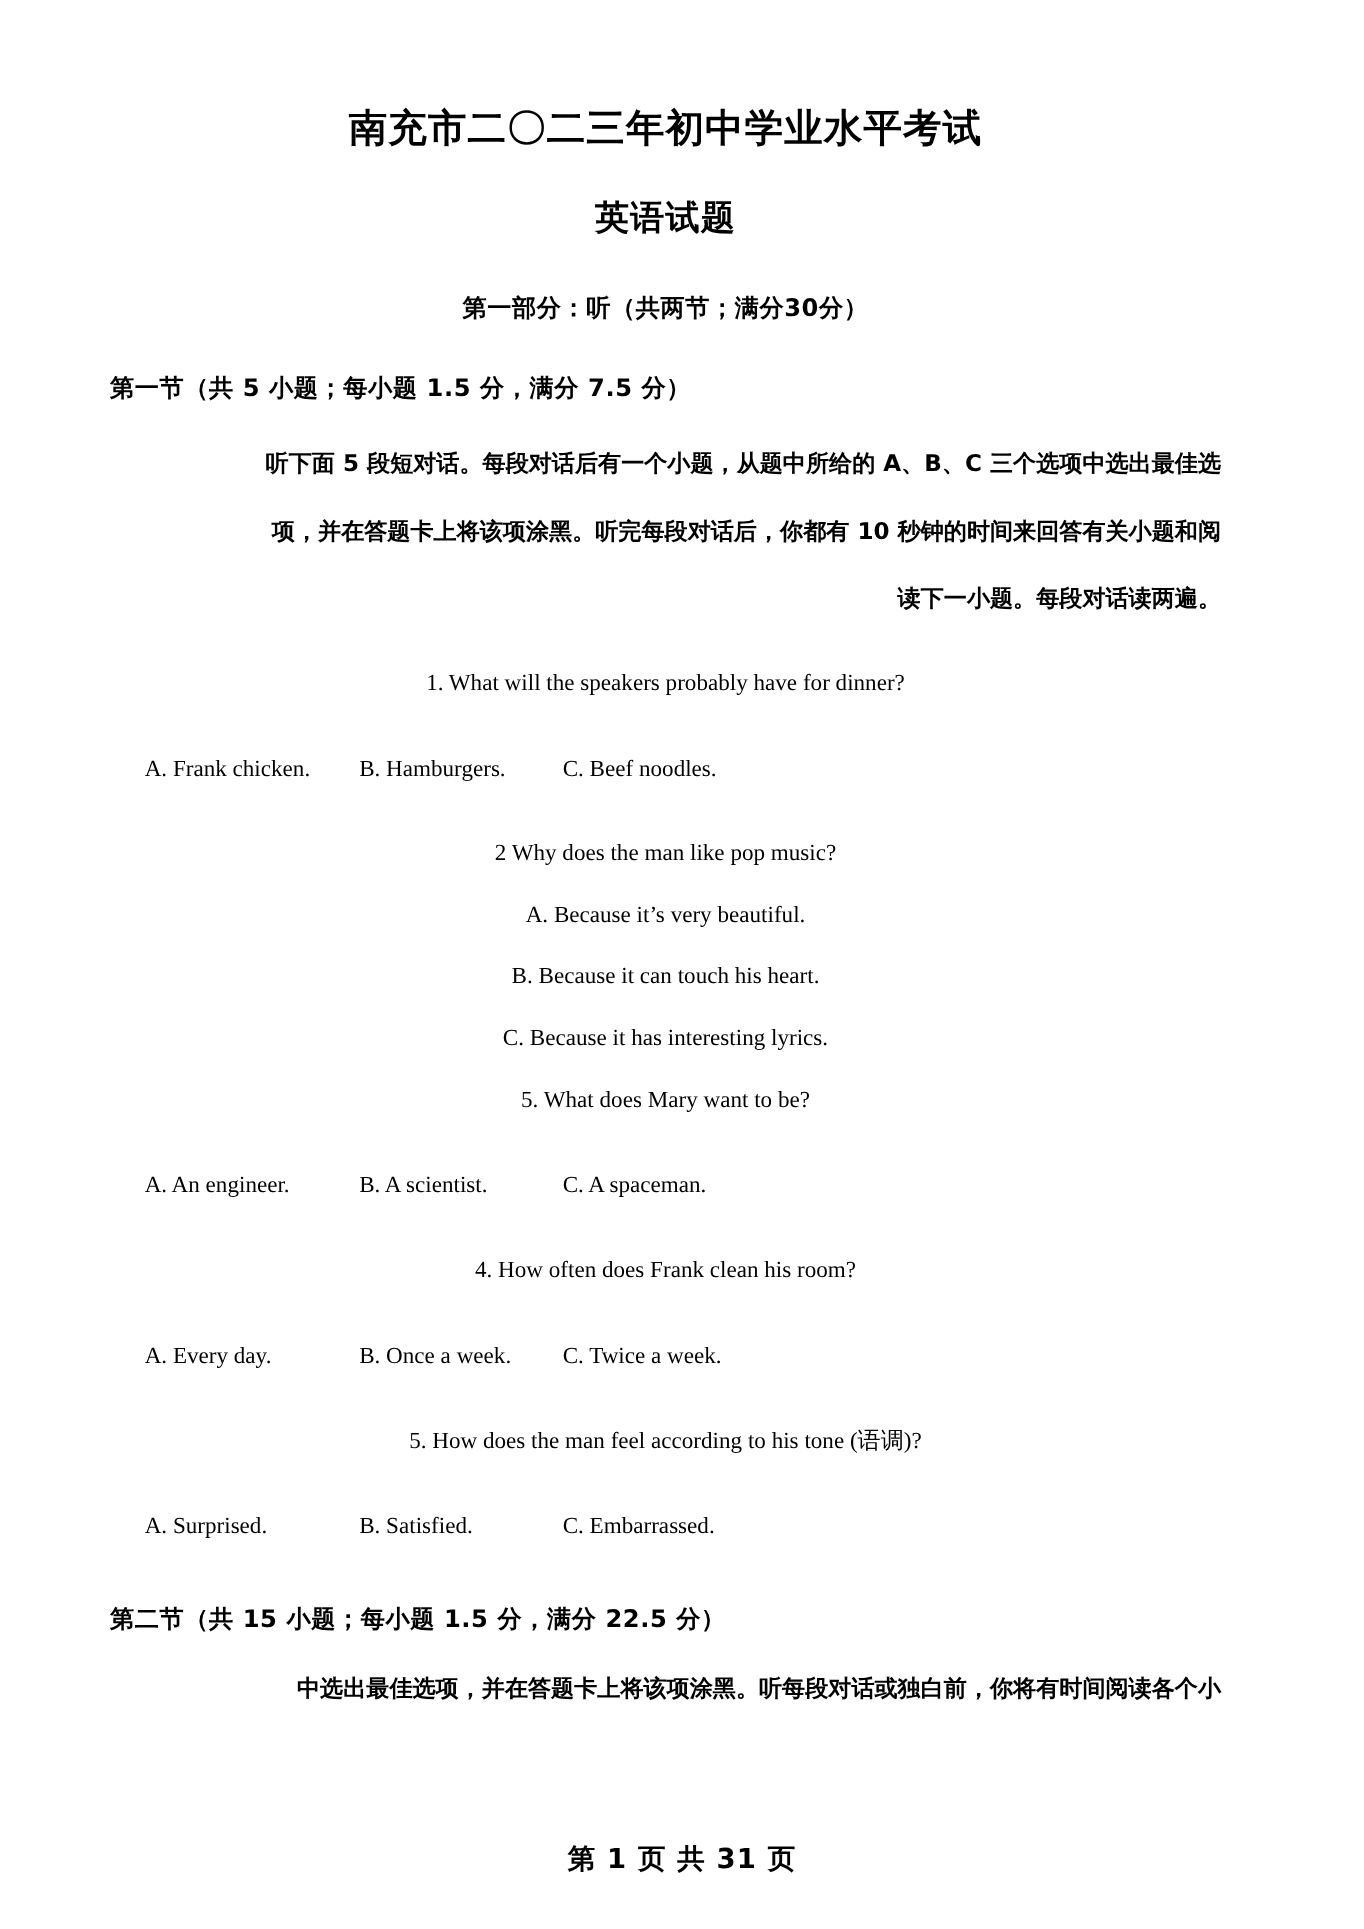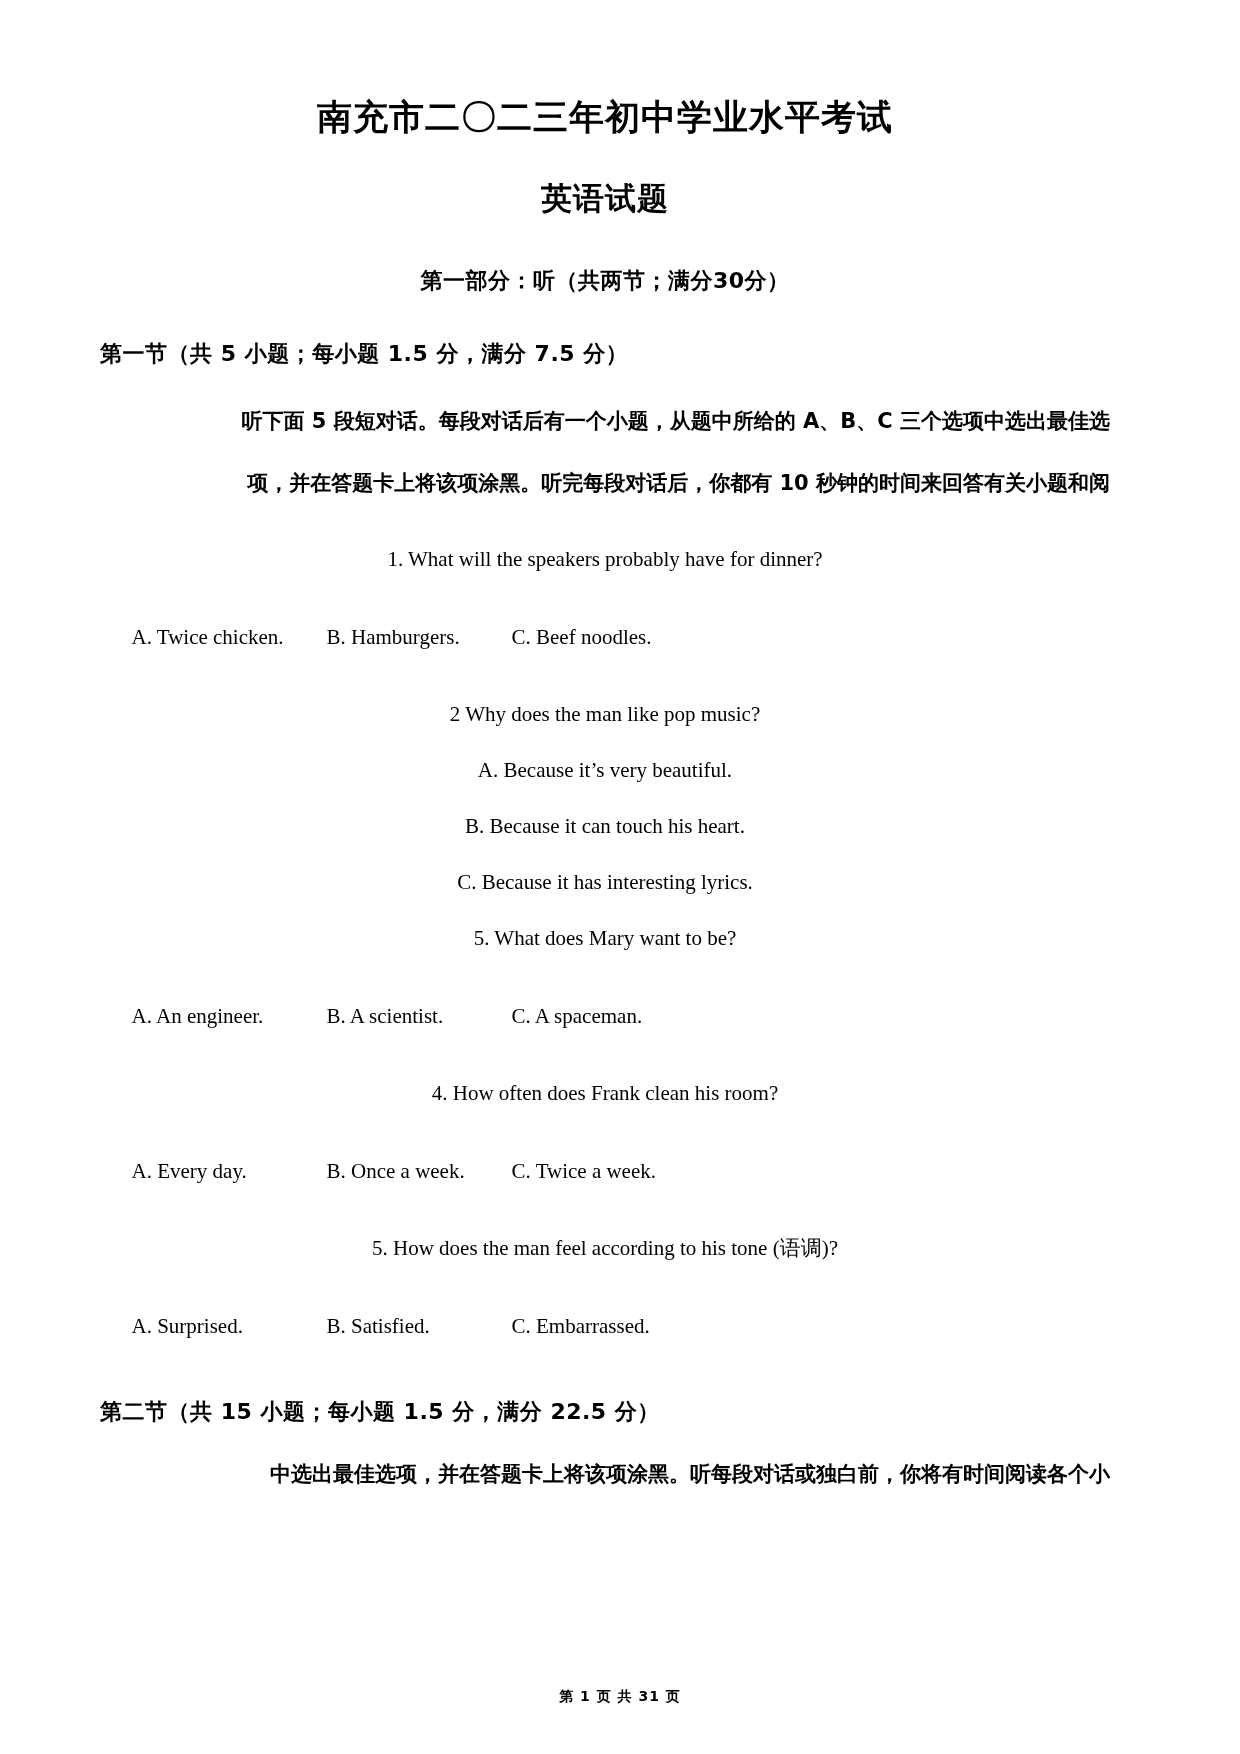--- a/index.html
+++ b/index.html
@@ -117,44 +117,45 @@
 
   
   .footer {
     position: absolute;
     left: 0;
     right: 0;
     bottom: 48px;
     text-align: center;
     font-family: "DejaVu Sans", "Liberation Sans", sans-serif;
     font-weight: bold;
-    font-size: 14px;
+    font-size: 25px;
     letter-spacing: 1px;
     color: #000;
   }
 </style>
 </head>
 <body>
 
 <div class="page">
   <div class="content">
 
     <h1 class="doc-title">南充市二〇二三年初中学业水平考试</h1>
     <h2 class="doc-subtitle">英语试题</h2>
 
     <p class="part-line">第一部分：听（共两节；满分30分）</p>
 
     <p class="section-heading">第一节（共 5 小题；每小题 1.5 分，满分 7.5 分）</p>
 
     <p class="instr first">听下面 5 段短对话。每段对话后有一个小题，从题中所给的 A、B、C 三个选项中选出最佳选</p>
     <p class="instr">项，并在答题卡上将该项涂黑。听完每段对话后，你都有 10 秒钟的时间来回答有关小题和阅</p>
+    <p class="instr">读下一小题。每段对话读两遍。</p>
 
     <p class="q-line" style="padding-top:36px">1. What will the speakers probably have for dinner?</p>
     <div class="opt-row">
-      <span class="opt opt-a">A. Twice chicken.</span><span class="opt opt-b">B. Hamburgers.</span><span class="opt opt-c">C. Beef noodles.</span>
+      <span class="opt opt-a">A. Frank chicken.</span><span class="opt opt-b">B. Hamburgers.</span><span class="opt opt-c">C. Beef noodles.</span>
     </div>
 
     <p class="q-line">2 Why does the man like pop music?</p>
     <p class="q-line">A. Because it’s very beautiful.</p>
     <p class="q-line">B. Because it can touch his heart.</p>
     <p class="q-line">C. Because it has interesting lyrics.</p>
 
     <p class="q-line">5. What does Mary want to be?</p>
     <div class="opt-row">
       <span class="opt opt-a">A. An engineer.</span><span class="opt opt-b">B. A scientist.</span><span class="opt opt-c">C. A spaceman.</span>

